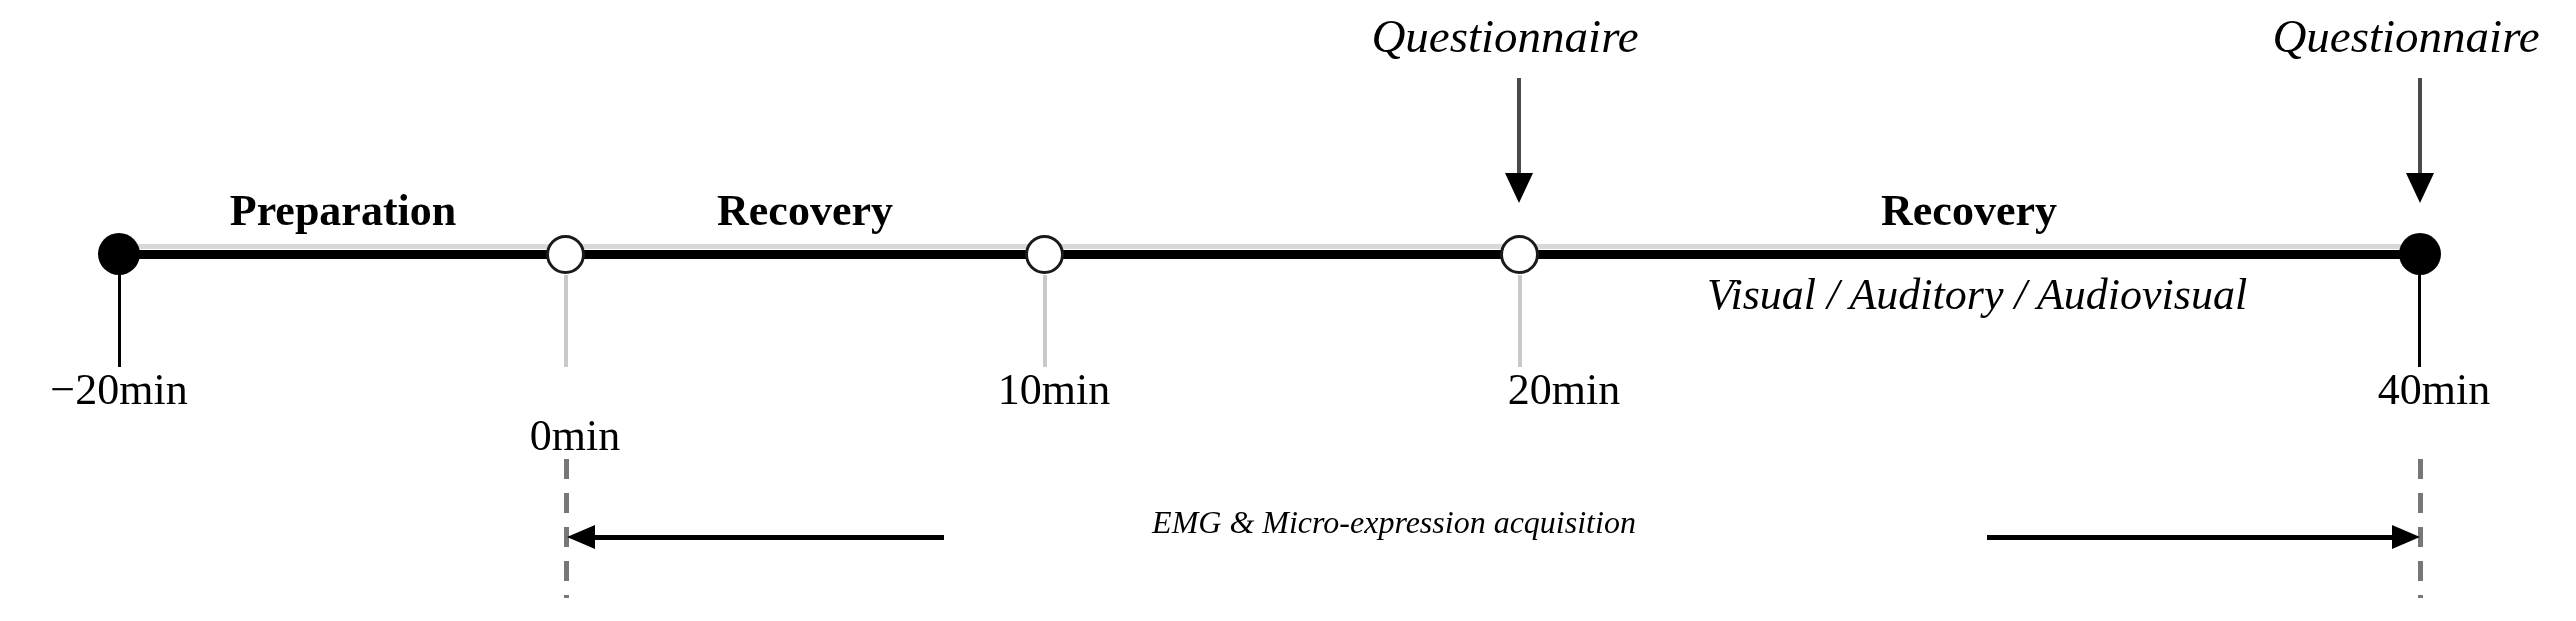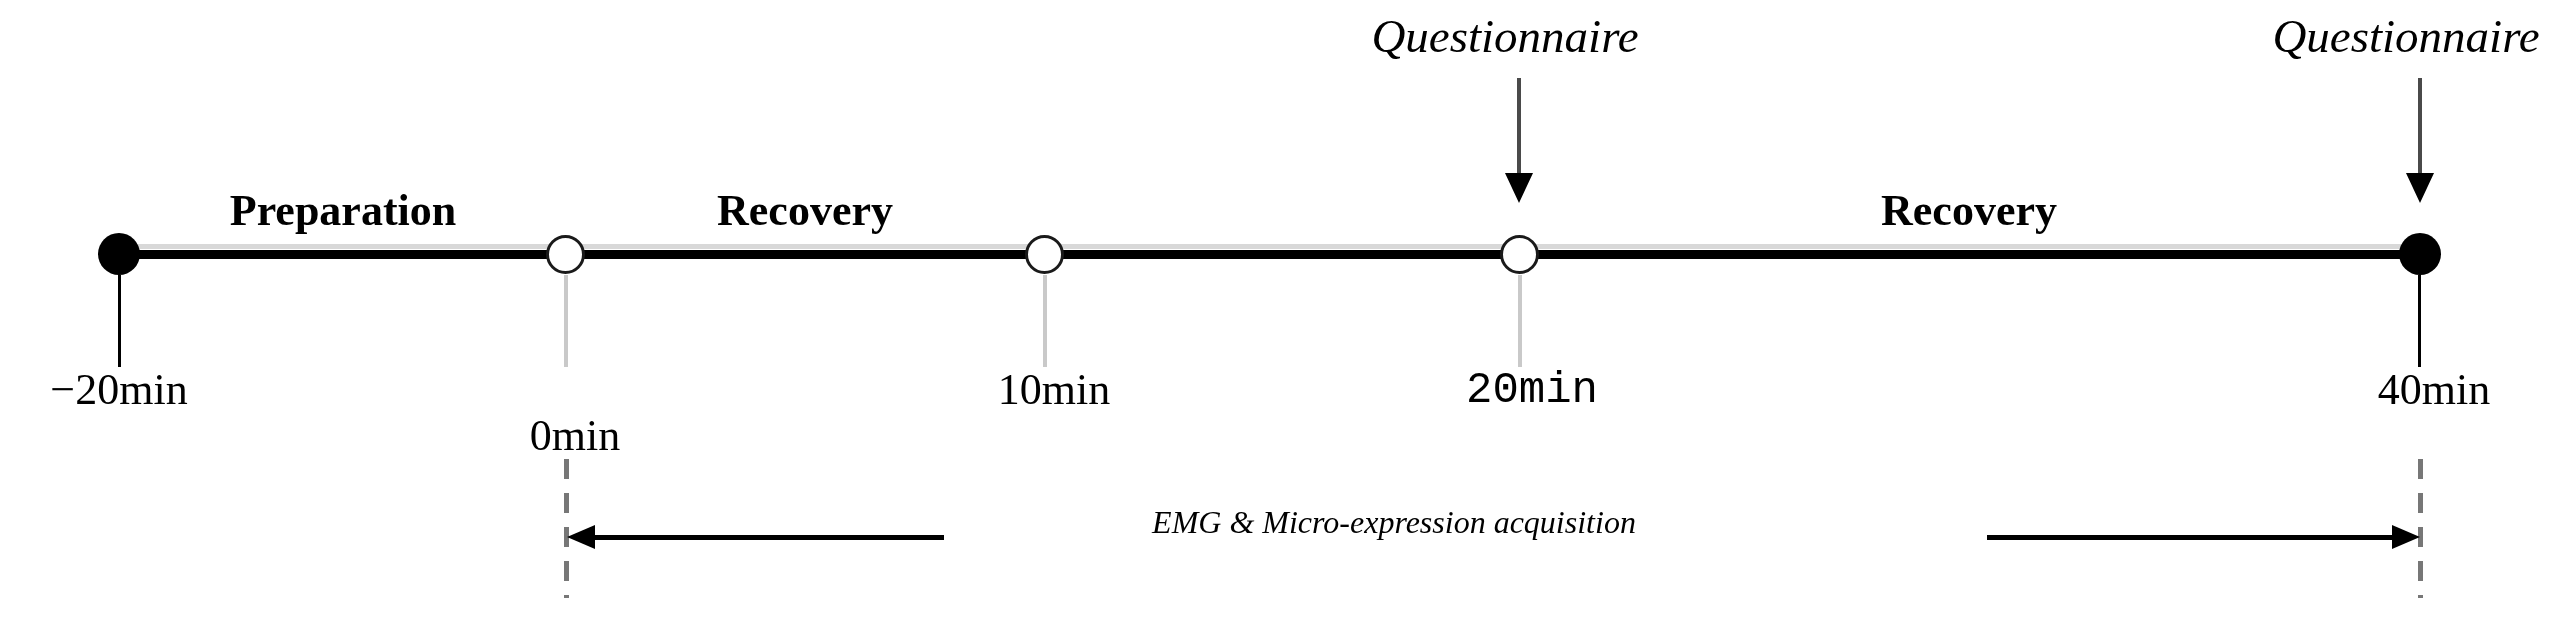--- a/index.html
+++ b/index.html
@@ -81,31 +81,32 @@
 
   <div class="abs main-line-glow"></div>
   <div class="abs main-line"></div>
 
   <div class="abs dot" style="left:98px;  top:233px;"></div>
   <div class="abs circle" style="left:546px;  top:235px;"></div>
   <div class="abs circle" style="left:1025px; top:235px;"></div>
   <div class="abs circle" style="left:1500px; top:235px;"></div>
   <div class="abs dot" style="left:2399px; top:233px;"></div>
 
+  <div class="abs center-x sub-note" style="left:1977px; top:273px;">Visual / Auditory / Audiovisual</div>
 
   <div class="abs tick-black" style="left:118px;"></div>
   <div class="abs tick-gray" style="left:564px;"></div>
   <div class="abs tick-gray" style="left:1043px;"></div>
   <div class="abs tick-gray" style="left:1518px;"></div>
   <div class="abs tick-black" style="left:2418px;"></div>
 
   <div class="abs center-x time-label" style="left:119px;  top:368px;">−20min</div>
   <div class="abs center-x time-label" style="left:575px;  top:368px;margin-top:46px;">0min</div>
   <div class="abs center-x time-label" style="left:1054px; top:368px;">10min</div>
-  <div class="abs center-x time-label" style="left:1532px; top:368px;font-family:Liberation Mono, monospace;">20min</div>
+  <div class="abs center-x time-label" style="left:1564px; top:368px;">20min</div>
   <div class="abs center-x time-label" style="left:2434px; top:368px;">40min</div>
 
   <div class="abs dash-v" style="left:564px;"></div>
   <div class="abs dash-v" style="left:2418px;"></div>
 
   <div class="abs acq-head-left" style="left:567px;"></div>
   <div class="abs acq-line" style="left:593px; width:351px;"></div>
   <div class="abs center-x acq-note" style="left:1394px; top:506px;">EMG &amp; Micro-expression acquisition</div>
   <div class="abs acq-line" style="left:1987px; width:407px;"></div>
   <div class="abs acq-head-right" style="left:2392px;"></div>

